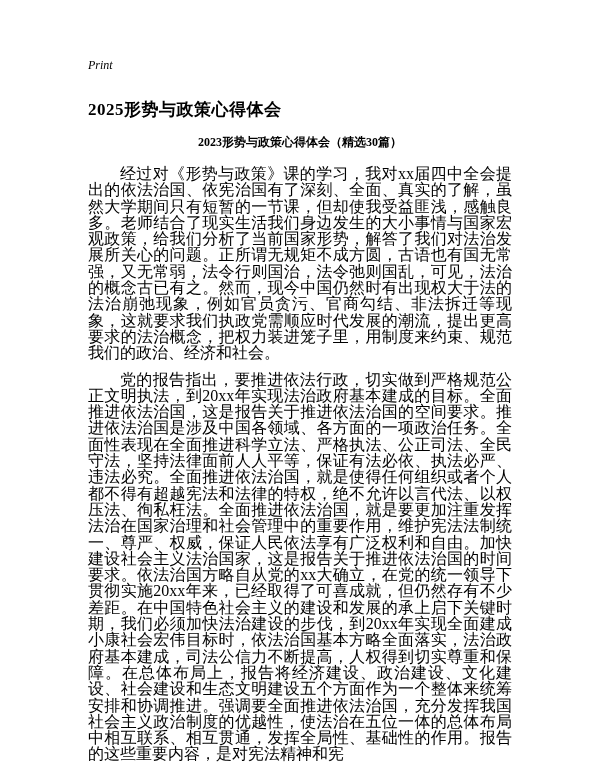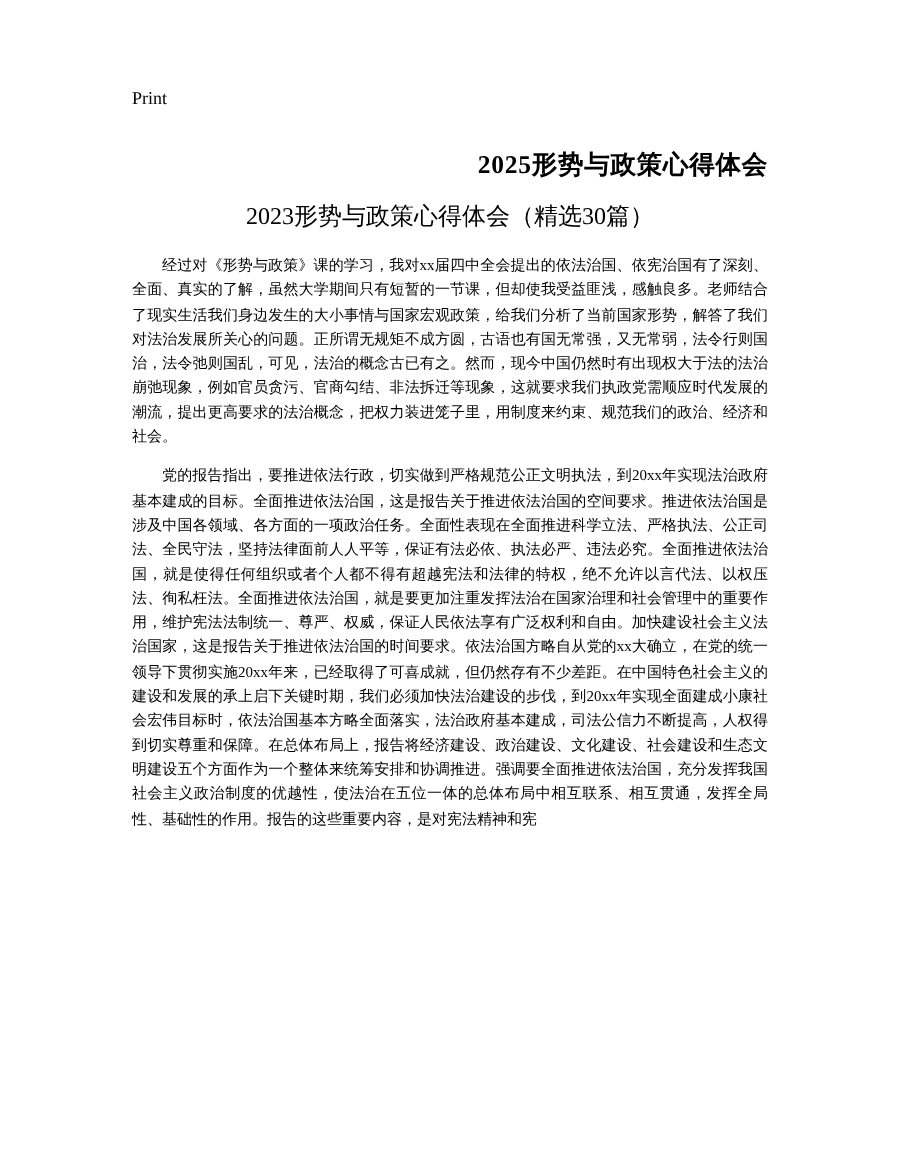--- a/index.html
+++ b/index.html
@@ -18,42 +18,43 @@
     box-sizing: border-box;
     width: 600px;
     height: 776px;
     padding: 58px 88px 0 88px;
     overflow: hidden;
   }
   .print-label {
     font-size: 12px;
     line-height: 14px;
     margin-bottom: 26px;
+    font-style: italic;
   }
   .doc-title {
     font-size: 17px;
     font-weight: bold;
-    text-align: right;
+    text-align: left;
     margin: 0 0 13px 0;
     letter-spacing: 0.5px;
   }
   .doc-subtitle {
-    font-size: 16px;
-    font-weight: normal;
+    font-size: 12px;
+    font-weight: bold;
     text-align: center;
     margin: 0 0 15px 0;
   }
   .section-heading {
     font-size: 12.5px;
     font-weight: bold;
     text-align: left;
     margin: 0 0 11px 0;
   }
   .body-para {
-    font-size: 10px;
+    font-size: 16px;
     line-height: 16.3px;
     text-align: justify;
     text-indent: 2em;
     margin: 0 0 10px 0;
     word-break: break-all;
   }
 </style>
 </head>
 <body>
 

